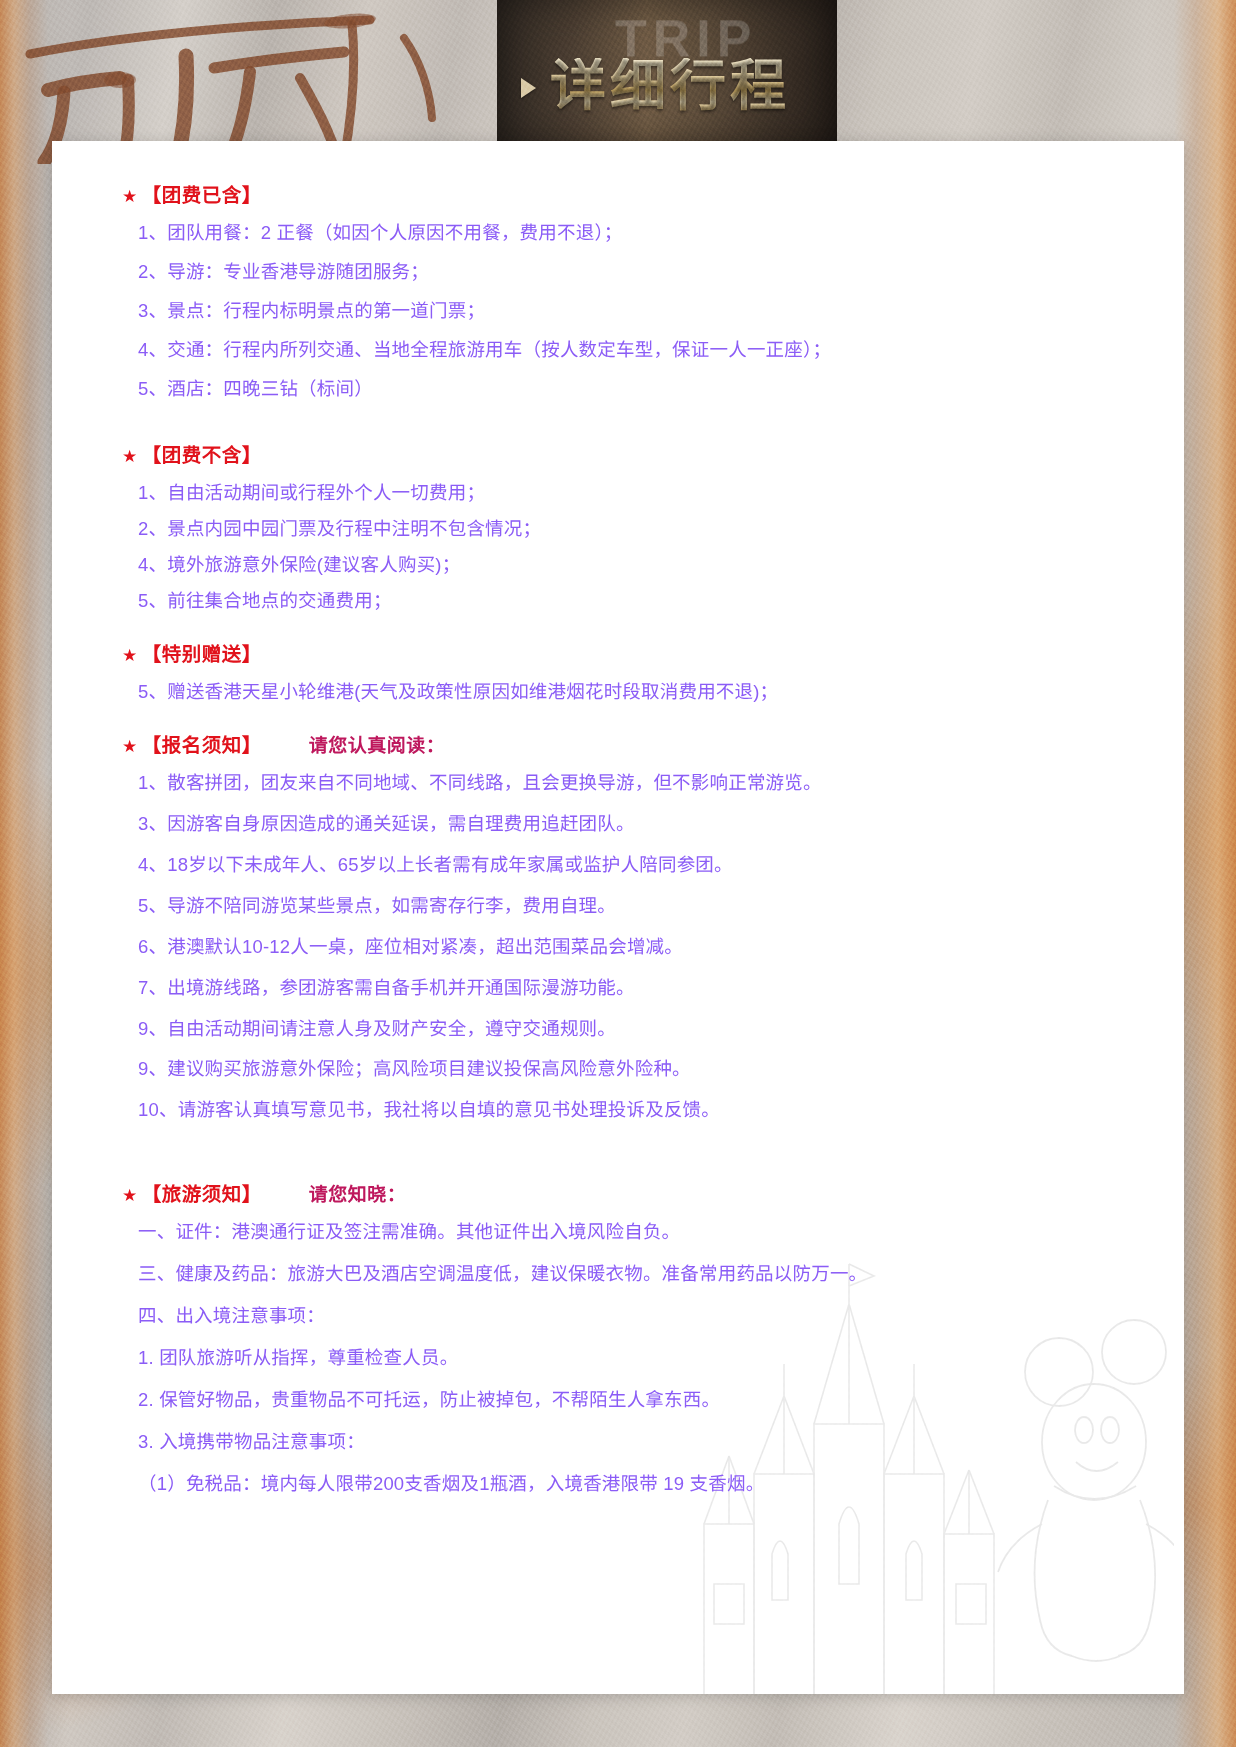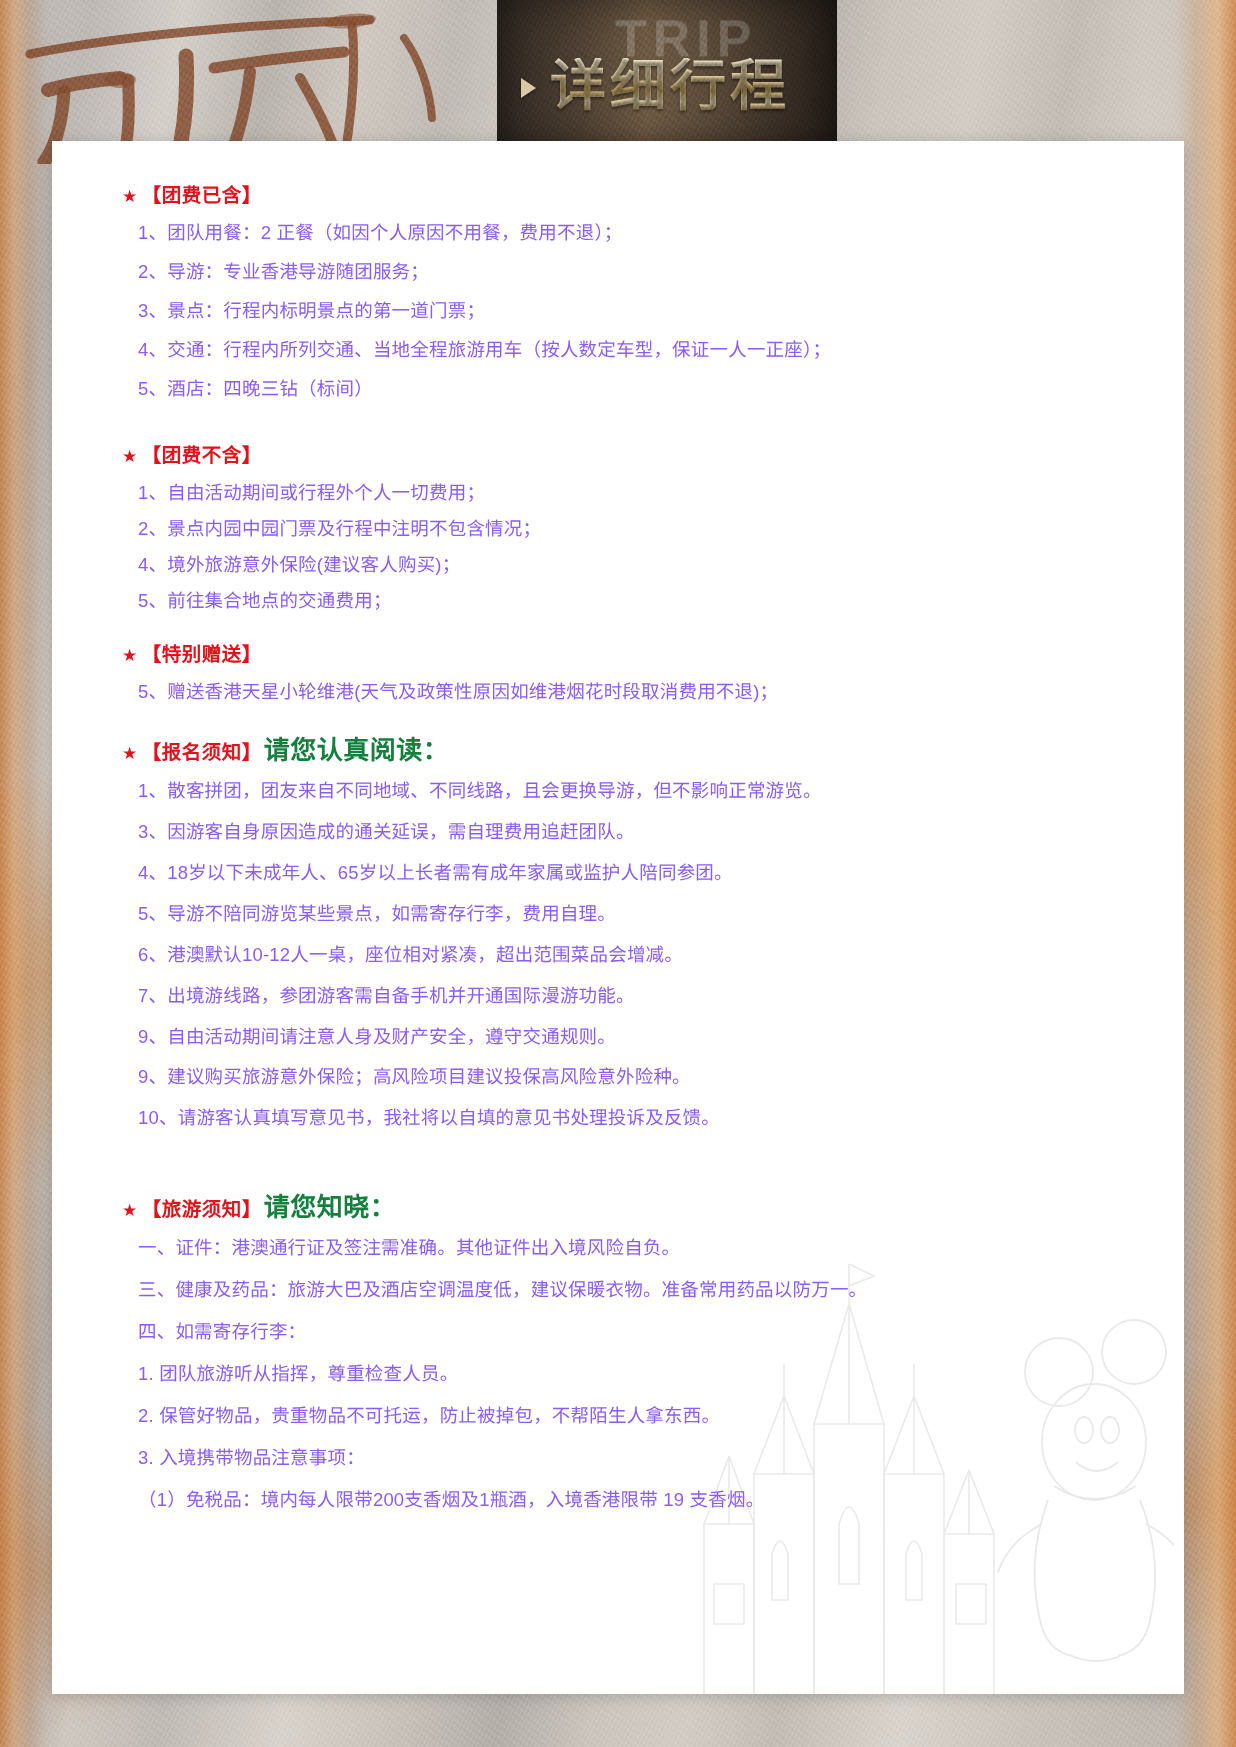--- a/index.html
+++ b/index.html
@@ -181,21 +181,21 @@
     display: flex;
     align-items: baseline;
     gap: 2px;
     color: #e1121b;
     font-weight: 700;
     font-size: 19.5px;
     letter-spacing: .5px;
     margin: 0 0 10px 38px;
   }
   .sec-star { font-size: 17px; line-height: 1; margin-right: 2px; }
-  .sec-suffix { color: #15803d; font-weight: 700; font-size: 26px; }
+  .sec-suffix { color: #be185d; font-weight: 700; font-size: 19px; margin-left: 45px; }
 
   .items { list-style: none; margin: 0 0 0 54px; padding: 0; }
   .items li {
     font-size: 18.5px;
     color: #8b5cf6;
     line-height: 1.62;
     margin: 0 0 9px 0;
     letter-spacing: .2px;
     white-space: nowrap;
   }
@@ -359,21 +359,21 @@
 
       <div class="section">
         <div class="sec-head">
           <span class="sec-star">★</span>
           <span>【旅游须知】</span>
           <span class="sec-suffix">请您知晓：</span>
         </div>
         <ul class="items travel">
           <li>一、证件：港澳通行证及签注需准确。其他证件出入境风险自负。</li>
           <li>三、健康及药品：旅游大巴及酒店空调温度低，建议保暖衣物。准备常用药品以防万一。</li>
-          <li>四、如需寄存行李：</li>
+          <li>四、出入境注意事项：</li>
           <li>1. 团队旅游听从指挥，尊重检查人员。</li>
           <li>2. 保管好物品，贵重物品不可托运，防止被掉包，不帮陌生人拿东西。</li>
           <li>3. 入境携带物品注意事项：</li>
           <li>（1）免税品：境内每人限带200支香烟及1瓶酒，入境香港限带 19 支香烟。</li>
         </ul>
       </div>
 
     </div>
   </div>
 </div>

